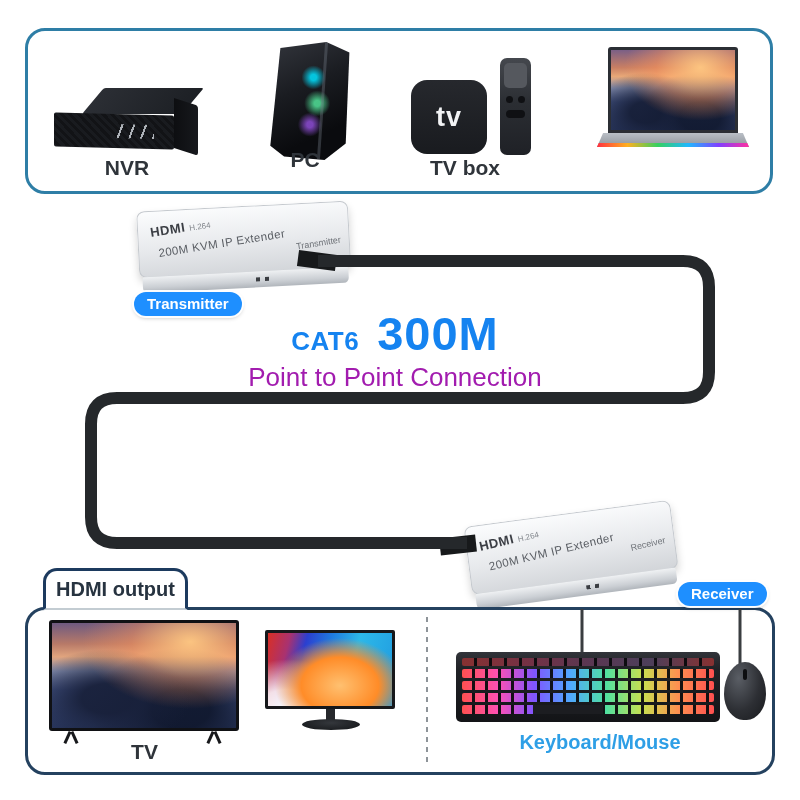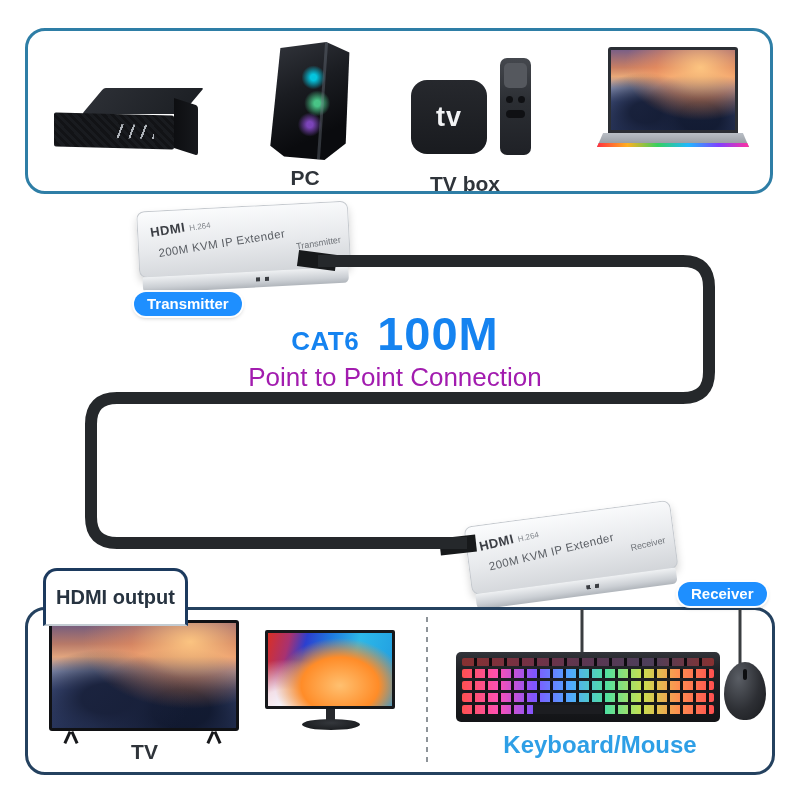--- a/index.html
+++ b/index.html
@@ -8,21 +8,21 @@
 
   
   .group-box { position:absolute; background:#fff; border-radius:20px; }
   .input-box  { left:25px; top:28px;  width:748px; height:166px; border:3px solid #2e7ea6; }
   .output-box { left:25px; top:607px; width:750px; height:168px; border:3px solid #24415f; }
 
   .tab { position:absolute; background:#fff; display:flex; align-items:center; justify-content:center;
          font-size:20px; font-weight:600; color:#273340; z-index:5; }
   .tab-input  { left:598px; top:193px; width:133px; height:38px;
                 border:3px solid #17617d; border-top:2px solid #c3ccd2; border-radius:0 0 16px 16px; }
-  .tab-output { left:43px; top:568px; width:145px; height:58px;
+  .tab-output { left:43px; top:568px; width:145px; height:42px;
                 border:3px solid #1c3a5e; border-bottom:2px solid #c3ccd2; border-radius:14px 14px 0 0; }
 
   
   .dev-label { position:absolute; text-align:center; font-size:21px; font-weight:bold; color:#2f343a; }
 
   
   .nvr { position:absolute; left:52px; top:86px; width:150px; height:70px; }
   .nvr-top { position:absolute; left:30px; top:2px; width:100px; height:26px;
              transform:skewX(-40deg); transform-origin:bottom left;
              background:linear-gradient(90deg,#2b2e34,#1d2025); border-radius:2px; }
@@ -153,41 +153,42 @@
         linear-gradient(90deg,#ff5050,#ff50b4,#8055ff,#50a8ff,#50e0a0,#c8e050,#ff9050,#ff5050); }
 
   .mouse { position:absolute; left:724px; top:662px; width:42px; height:58px; z-index:3;
       border-radius:50% 50% 46% 46% / 55% 55% 45% 45%;
       background:radial-gradient(ellipse at 35% 28%,#5a5e65,#2d2f34 55%,#17191c 100%); }
   .mouse-wheel { position:absolute; left:19px; top:7px; width:4px; height:11px; border-radius:2px; background:#0d0e10; }
 
   .label-tv { left:62px;  top:740px; width:165px; }
   .label-monitor { left:270px; top:743px; width:125px; }
   .label-km { position:absolute; left:430px; top:731px; width:340px; text-align:center;
-      font-size:24px; font-weight:bold; color:#2e9fe6; }
+      font-size:20px; font-weight:bold; color:#2e9fe6; }
 
   .label-nvr { left:52px;  top:156px; width:150px; }
-  .label-pc { left:250px; top:166px; width:110px; }
-  .label-tvbox { left:400px; top:172px; width:130px; }
+  .label-pc { left:250px; top:148px; width:110px; }
+  .label-tvbox { left:400px; top:156px; width:130px; }
   .label-nb { left:595px; top:160px; width:145px; }
 </style>
 </head>
 <body>
 
 <div class="stage">
 
   <div class="group-box input-box"></div>
 
   <div class="nvr">
     <div class="nvr-top"></div>
     <div class="nvr-front">
       <div class="nvr-ticks"></div>
     </div>
     <div class="nvr-side"></div>
   </div>
+  <div class="dev-label label-nvr">NVR</div>
 
   <div class="pc">
     <div class="pc-edge"></div>
   </div>
   <div class="dev-label label-pc">PC</div>
 
   <div class="tvbox">
     <span class="tvbox-glyph">tv</span>
   </div>
   <div class="remote">
@@ -222,21 +223,21 @@
     </div>
     <div class="ext-front">
       <div class="ext-ports"></div>
     </div>
   </div>
   <div class="badge badge-tx">Transmitter</div>
 
   <div class="headline">
     <div class="headline-row">
       <span class="hl-cat">CAT6</span>
-      <span class="hl-dist">100M</span>
+      <span class="hl-dist">300M</span>
     </div>
     <div class="hl-sub">Point to Point Connection</div>
   </div>
 
   <div class="extender ext-rx">
     <div class="ext-body">
       <div class="ext-brand">
         <b>HDMI</b><span>H.264</span>
       </div>
       <div class="ext-title">200M KVM IP Extender</div>

